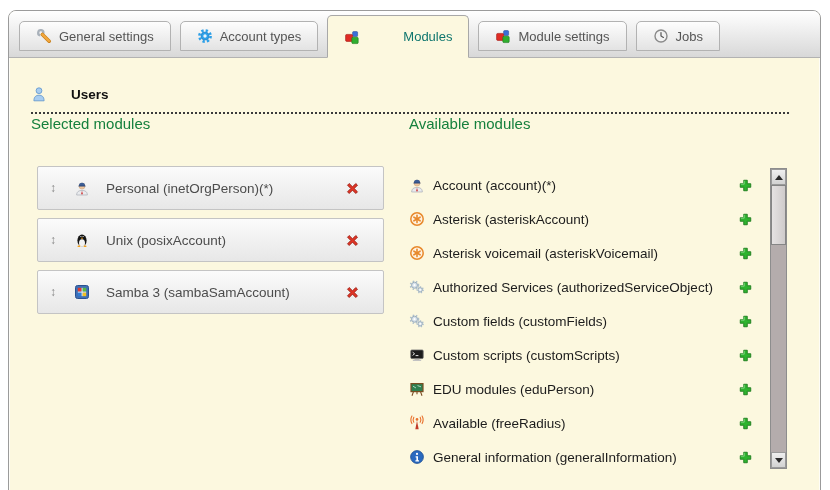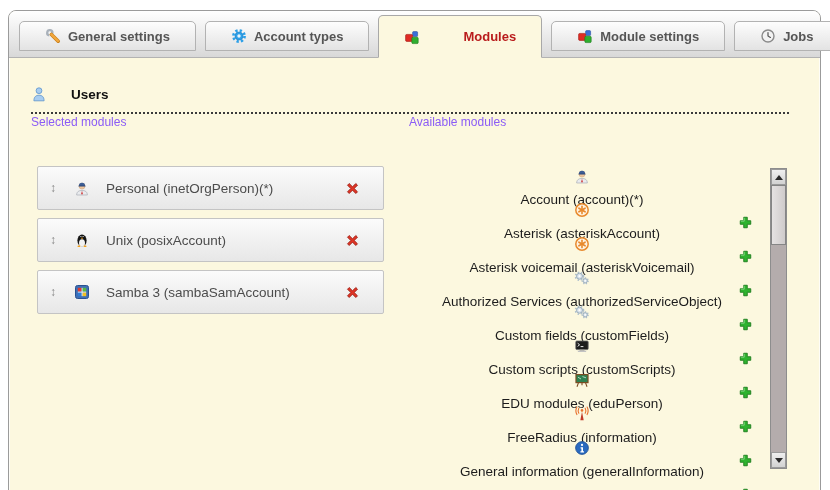--- a/index.html
+++ b/index.html
@@ -20,57 +20,57 @@
     position: relative; z-index: 1;
     height: 47px;
     border-radius: 7px 7px 0 0;
     background: linear-gradient(#ffffff, #d8d8d8);
     border-bottom: 1px solid #b2b2b2;
     display: flex; align-items: flex-end;
     padding-left: 10px;
   }
   .tab {
     display: flex; align-items: center; gap: 7px;
-    padding: 0 25px; height: 30px; margin: 0 9px 6px 0;
+    padding: 0 16px; height: 30px; margin: 0 9px 6px 0;
     border: 1px solid #b2b2b2; border-radius: 5px 5px 0 0;
     background: linear-gradient(#fdfdfd, #e3e3e3);
-    color: #555; white-space: nowrap; cursor: pointer; font-weight: bold;
+    color: #555; white-space: nowrap; cursor: pointer;
   }
   .tab.active {
     height: 43px; margin-bottom: -1px;
     background: #fcf8df; border-color: #a8a8a8;
     border-bottom: 1px solid #fcf8df;
-    color: #b91c1c; position: relative; z-index: 3; gap: 43px;
+    color: #0f766e; position: relative; z-index: 3; gap: 43px;
   }
   .icon { display: inline-flex; align-items: center; justify-content: center; line-height: 0; }
   .section-header {
     position: absolute; left: 22px; top: 75px; width: 758px;
     display: flex; align-items: center; gap: 24px;
     padding-bottom: 10px;
     border-bottom: 2px dotted #3a3a3a;
     font-weight: bold; font-size: 13.5px; color: #101010;
   }
-  .col-label { position: absolute; font-size: 12px; color: #8b5cf6; }
+  .col-label { position: absolute; font-size: 15px; color: #15803d; }
   .selected-label  { left: 22px;  top: 104px; }
   .available-label { left: 400px; top: 104px; }
   .selected-list {
     position: absolute; left: 28px; top: 155px; width: 347px;
     display: flex; flex-direction: column; gap: 8px;
   }
   .sel-row {
     height: 44px; border: 1px solid #c4c4c4; border-radius: 2px;
     background: linear-gradient(#fbfbfb, #e7e7e7);
     display: flex; align-items: center;
     padding: 0 22px 0 12px; cursor: move;
   }
   .drag { color: #8a8a8a; font-size: 12px; margin-right: 18px; cursor: ns-resize; }
   .sel-label { margin-left: 16px; color: #4c4c4c; font-size: 13.5px; }
   .del { margin-left: auto; cursor: pointer; }
   .available-list { position: absolute; left: 400px; top: 157px; width: 346px; }
-  .av-row { height: 34px; display: flex; align-items: center; gap: 8px; flex-direction: column; }
+  .av-row { height: 34px; display: flex; align-items: center; gap: 8px; }
   .av-label { color: #1c1c1c; font-size: 13.5px; }
   .add { margin-left: auto; margin-right: 2px; cursor: pointer; }
   .scrollbar {
     position: absolute; left: 761px; top: 157px;
     width: 17px; height: 301px;
     background: #b4acac; border: 1px solid #8d8d8d;
   }
   .sb-btn {
     height: 16px; background: linear-gradient(#efefef,#d2d2d2);
     border: 1px solid #9a9a9a;
@@ -357,21 +357,21 @@
 
   <div class="av-row">
     <span class="icon">
           <svg width="16" height="16" viewBox="0 0 16 16">
             <path d="M8 5.8 L6.3 14.2 h3.4 z" fill="#c23a28"></path>
             <circle cx="8" cy="4.4" r="1.3" fill="#e8722e"></circle>
             <path d="M4.8 2.2 a5.4 5.4 0 0 0 0 5 M2.9 1 a8 8 0 0 0 0 7.6" stroke="#e8722e" stroke-width="1.1" fill="none" stroke-linecap="round"></path>
             <path d="M11.2 2.2 a5.4 5.4 0 0 1 0 5 M13.1 1 a8 8 0 0 1 0 7.6" stroke="#e8722e" stroke-width="1.1" fill="none" stroke-linecap="round"></path>
           </svg>
         </span>
-    <span class="av-label">FreeRadius (information)</span>
+    <span class="av-label">Available (freeRadius)</span>
     <span class="add icon">
           <svg width="15" height="15" viewBox="0 0 16 16">
             <path d="M6.1 2.4 H9.9 V6.1 H13.6 V9.9 H9.9 V13.6 H6.1 V9.9 H2.4 V6.1 H6.1 Z" fill="#2fb32f" stroke="#187818" stroke-width=".9" stroke-linejoin="round"></path>
             <path d="M6.6 3 V6.6 H3" fill="none" stroke="#8fe08f" stroke-width=".9"></path>
           </svg>
         </span>
   </div>
 
   <div class="av-row">
     <span class="icon">

